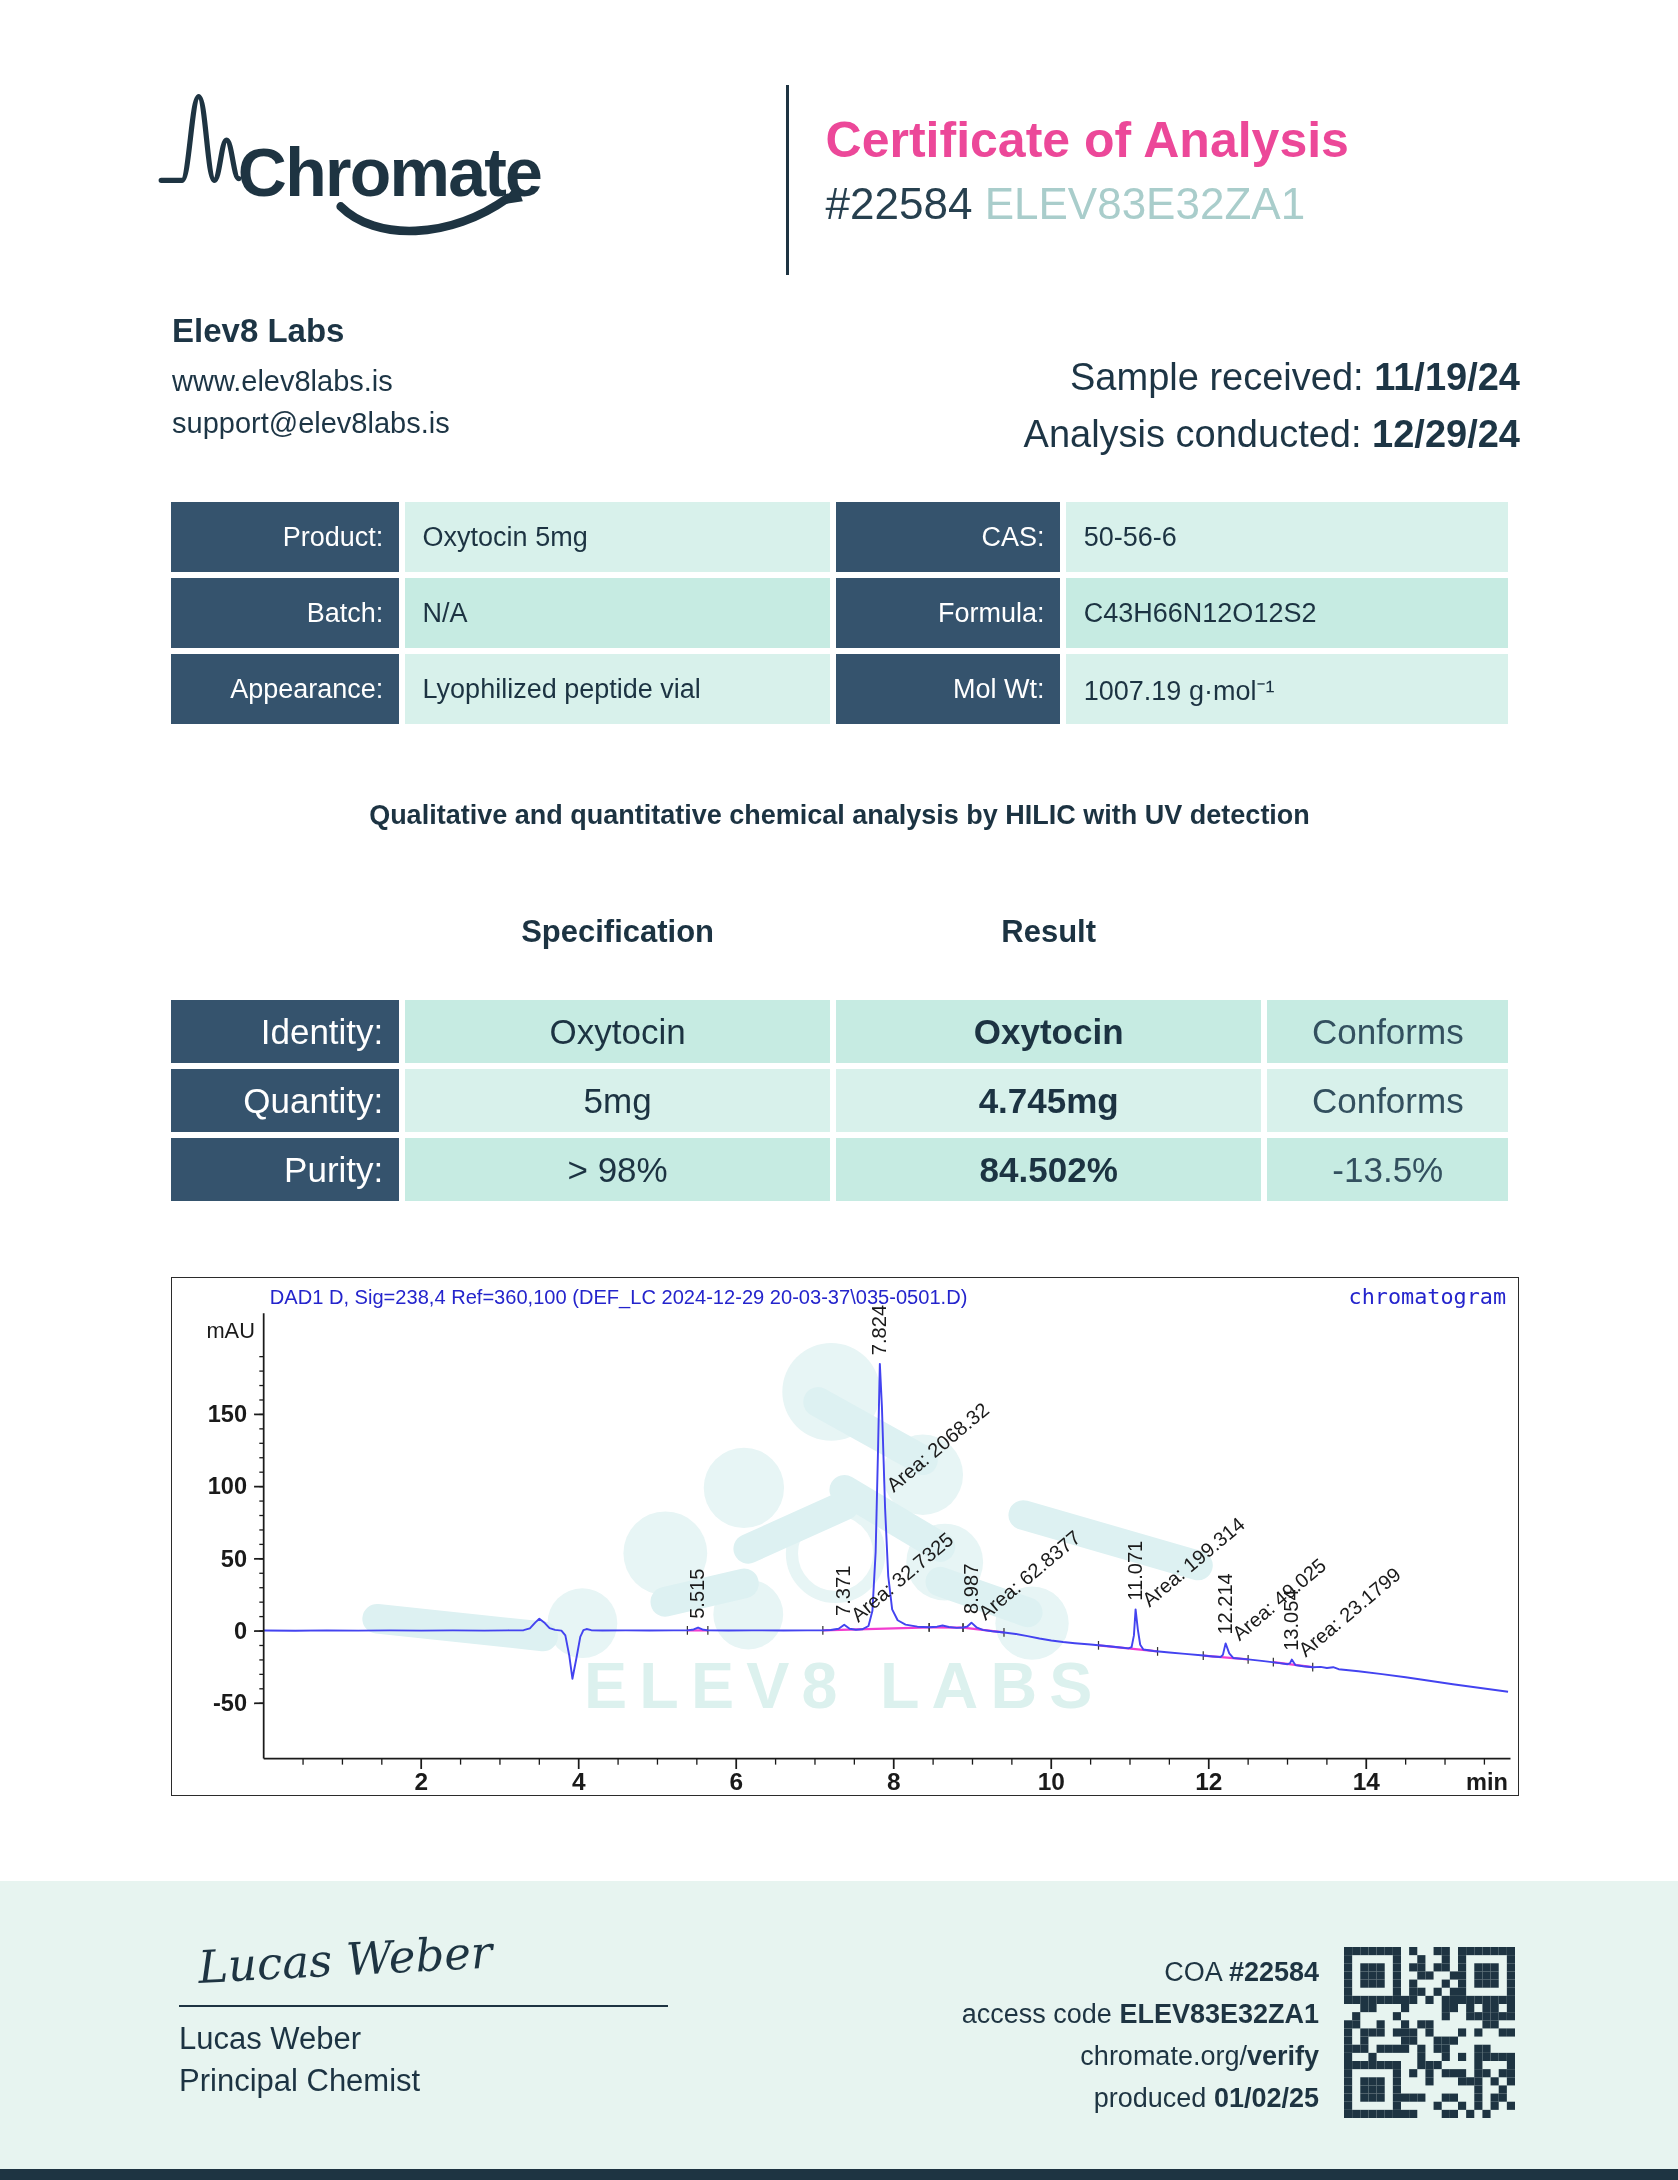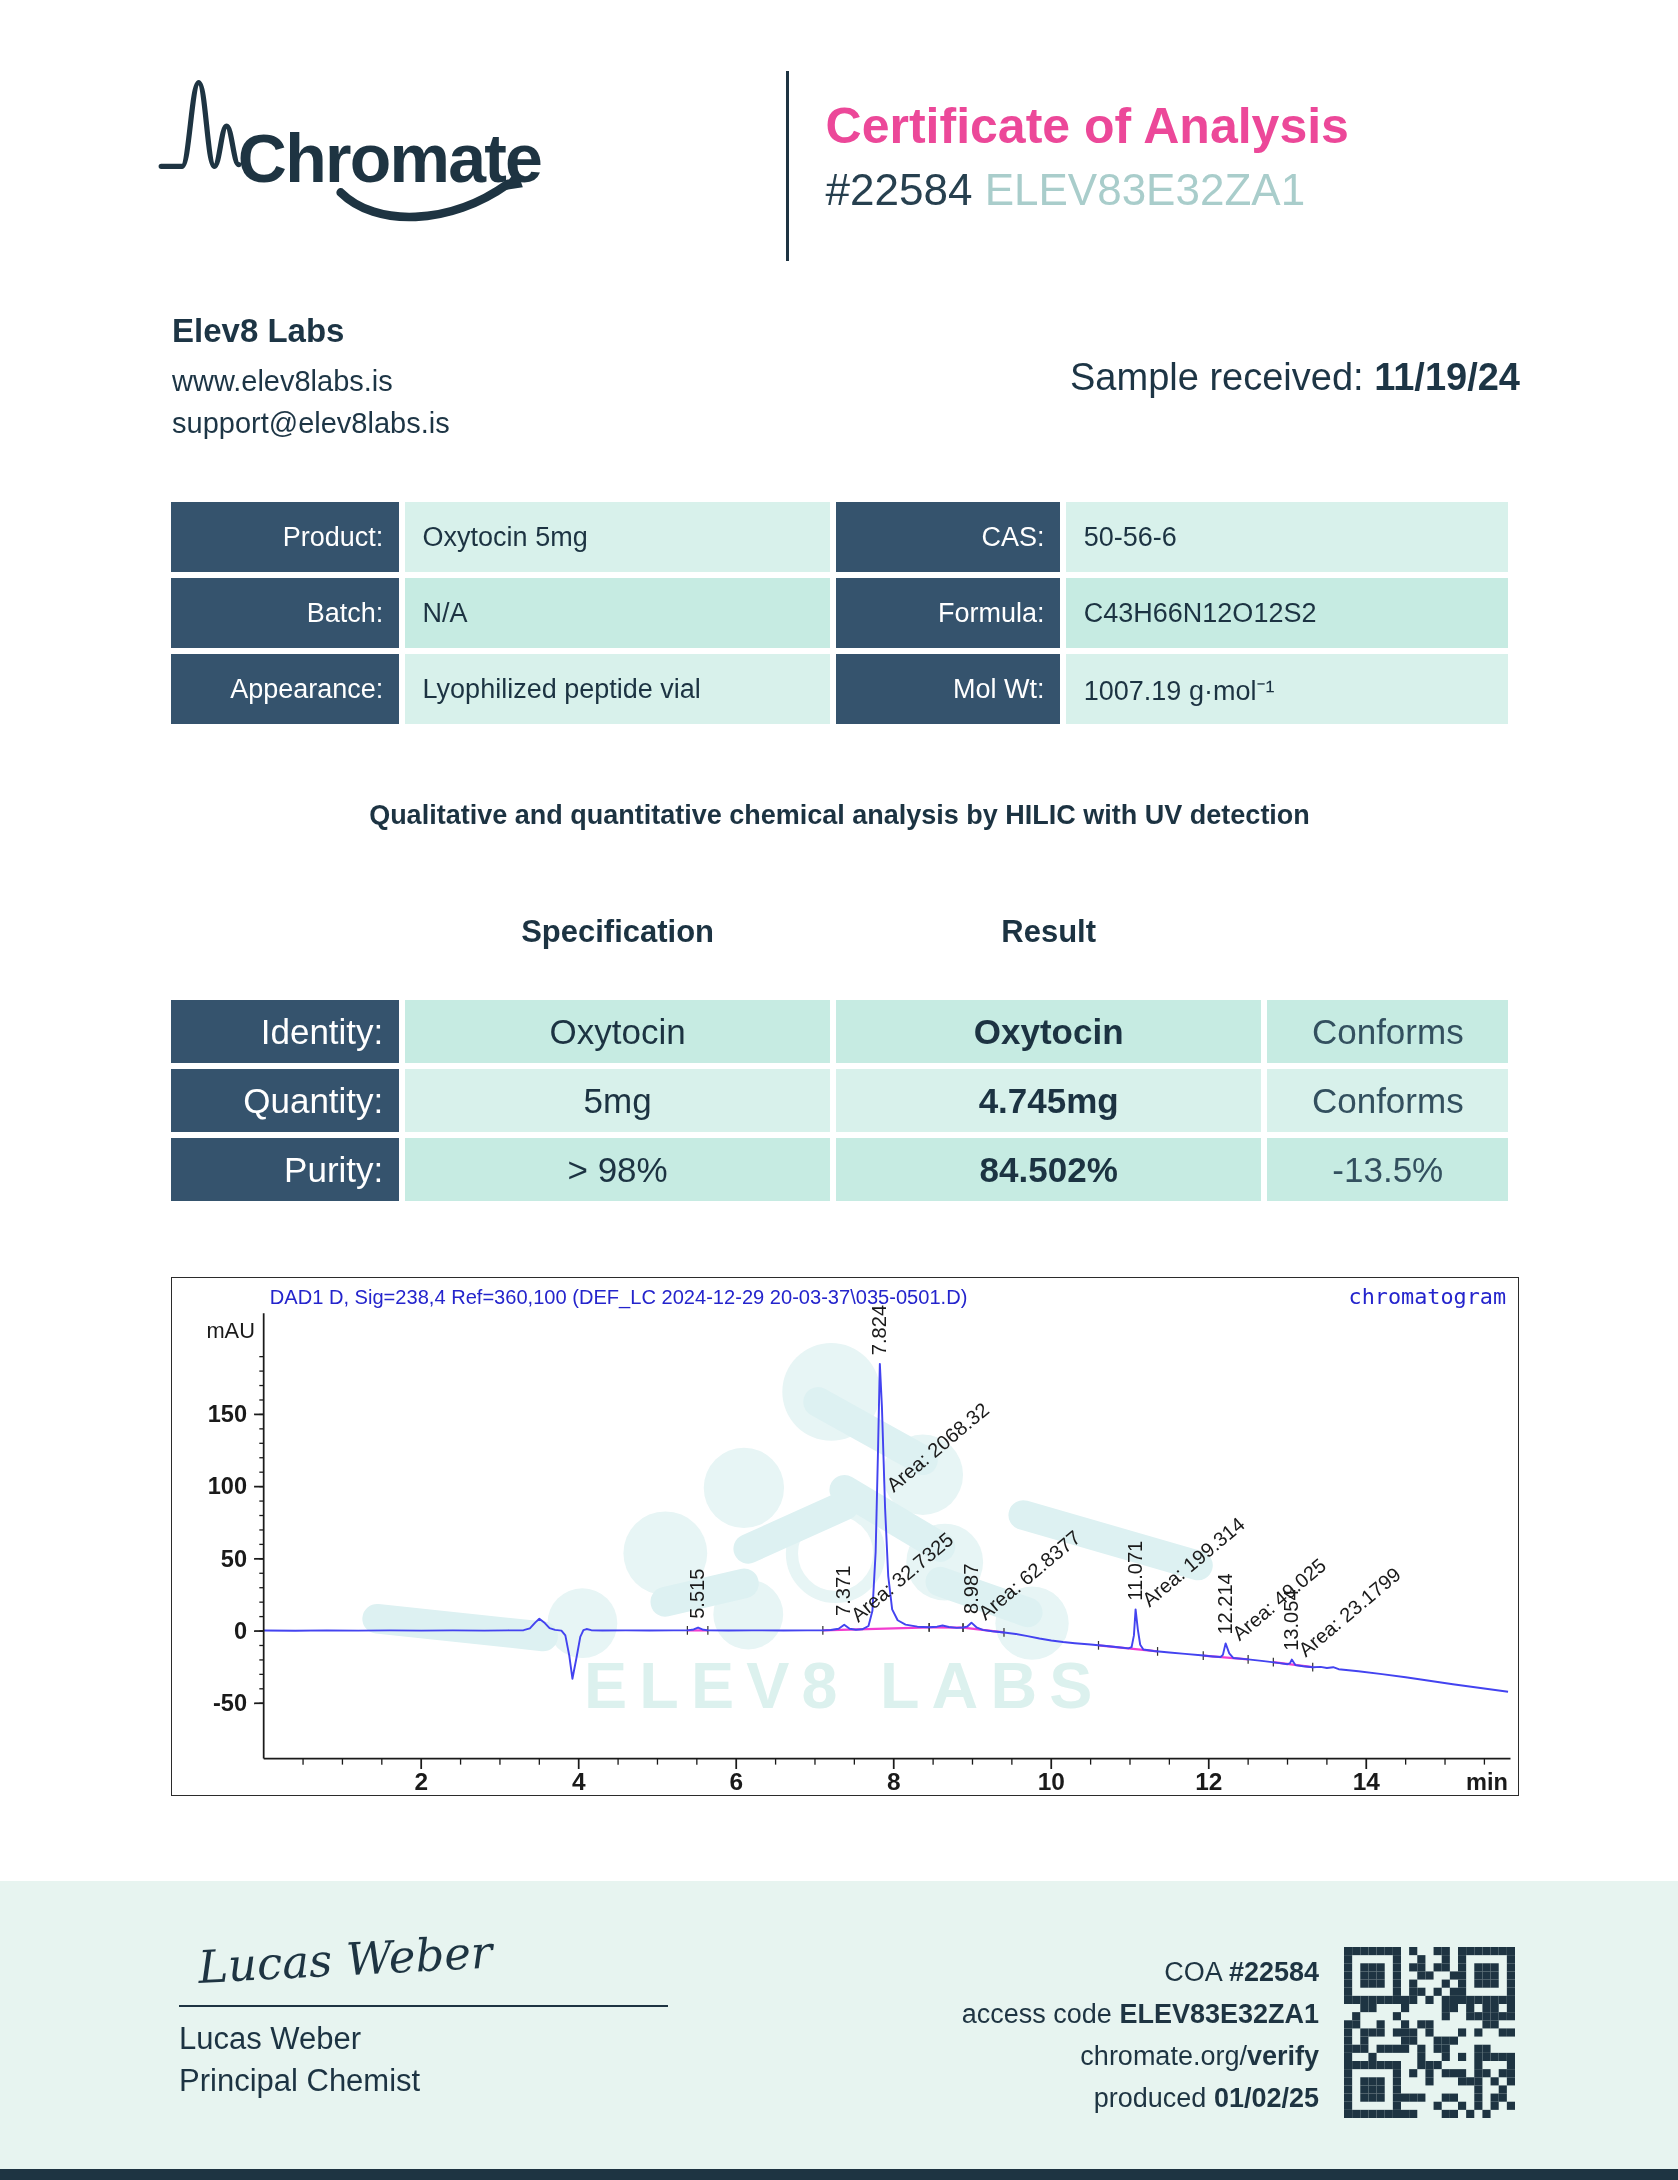--- a/index.html
+++ b/index.html
@@ -1,19 +1,19 @@
 <!DOCTYPE html>
 <html style="font-size:14px"><head>
 <meta charset="utf-8">
 <style>
   html,body{margin:0;padding:0;background:#888;}
   .page{position:relative;width:1679px;height:2180px;background:#ffffff;overflow:hidden;
         font-family:"Liberation Sans",sans-serif;color:#1e3442;}
   
-  .header{position:absolute;top:60px;left:157px;right:157px;display:flex;align-items:flex-start;}
+  .header{position:absolute;top:74px;left:157px;right:157px;display:flex;align-items:flex-start;}
   .logo-block{width:629px;}
   .divider{width:2.6px;height:190px;background:#1e3442;margin-top:10.5px;}
   .title-block{margin-left:37px;padding-top:40px;}
   .doc-title{font-size:50px;font-weight:700;color:#ec4899;line-height:1.05;}
   .doc-sub{font-size:44px;font-weight:400;margin-top:12.2px;letter-spacing:0;}
   .doc-sub .num{color:#27404f;}
   .doc-sub .code{color:#a9cdcb;}
   
   .company-left{position:absolute;top:307px;left:172px;font-size:29px;line-height:1.45;color:#1d3545;}
   .company-left .name{font-size:33px;font-weight:700;margin-bottom:5.2px;}
@@ -80,20 +80,21 @@
     </div>
   </div>
 
   <div class="company-left">
     <div class="name">Elev8 Labs</div>
     <div>www.elev8labs.is</div>
     <div>support@elev8labs.is</div>
   </div>
   <div class="company-right">
     <div><span>Sample received: </span><span class="b">11/19/24</span></div>
+    <div><span>Analysis conducted: </span><span class="b">12/29/24</span></div>
   </div>
 
   <div class="ptable">
     <div class="cell lab">Product:</div>
     <div class="cell val light">Oxytocin 5mg</div>
     <div class="cell lab">CAS:</div>
     <div class="cell val light">50-56-6</div>
 
     <div class="cell lab">Batch:</div>
     <div class="cell val dark">N/A</div>

